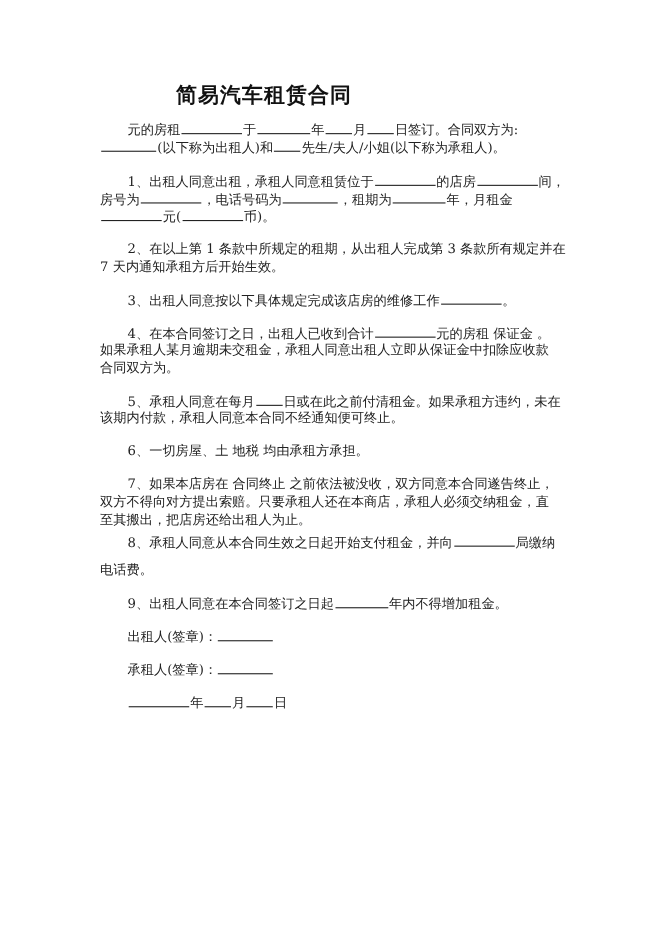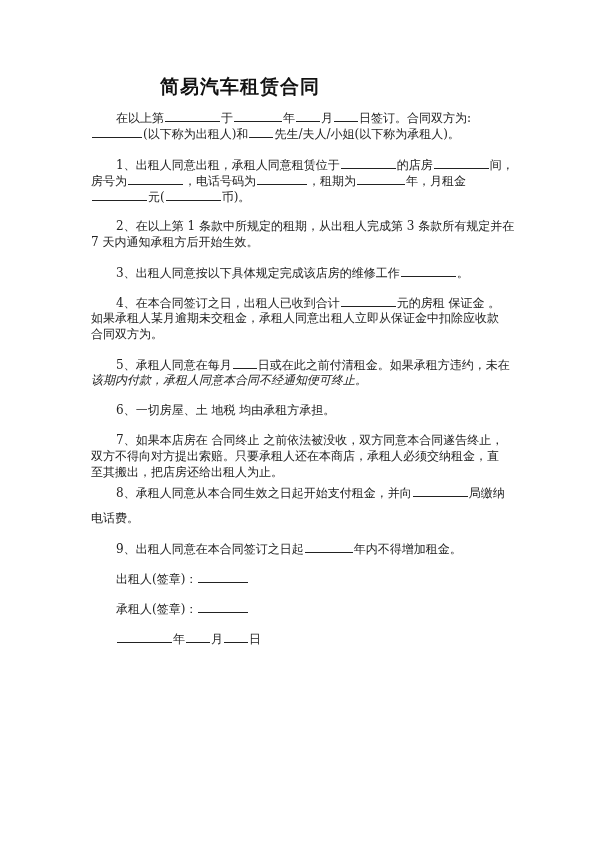--- a/index.html
+++ b/index.html
@@ -11,21 +11,21 @@
   .ind { left:116px; }
   .blank { display:inline-block; border-bottom:1px solid #222; height:11px; vertical-align:baseline; margin:0 1px; }
   .w55 { width:55px; } .w50 { width:50px; } .w24 { width:24px; } .w48{width:48px;}
 </style>
 </head>
 <body>
 
 <div class="title">简易汽车租赁合同</div>
 
 <div class="line ind" style="top:110px;">
-  <span>在以上第</span><span class="blank w55"></span><span>于</span><span class="blank w48"></span><span>年</span><span class="blank w24"></span><span>月</span><span class="blank w24"></span><span>日签订。合同双方为:</span>
+  <span>元的房租</span><span class="blank w55"></span><span>于</span><span class="blank w48"></span><span>年</span><span class="blank w24"></span><span>月</span><span class="blank w24"></span><span>日签订。合同双方为:</span>
 </div>
 <div class="line" style="top:126px;">
   <span class="blank w50"></span><span>(以下称为出租人)和</span><span class="blank w24"></span><span>先生/夫人/小姐(以下称为承租人)。</span>
 </div>
 
 <div class="line ind" style="top:157px;">
   <span>1、出租人同意出租，承租人同意租赁位于</span><span class="blank w55"></span><span>的店房</span><span class="blank w55"></span><span>间，</span>
 </div>
 <div class="line" style="top:173px;">
   <span>房号为</span><span class="blank w55"></span><span>，电话号码为</span><span class="blank w50"></span><span>，租期为</span><span class="blank w48"></span><span>年，月租金</span>
@@ -43,21 +43,21 @@
 
 <div class="line ind" style="top:295px;">
   <span>4、在本合同签订之日，出租人已收到合计</span><span class="blank w55"></span><span>元的房租 保证金 。</span>
 </div>
 <div class="line" style="top:312px;font-family:Liberation Mono, monospace;">如果承租人某月逾期未交租金，承租人同意出租人立即从保证金中扣除应收款</div>
 <div class="line" style="top:327px;">合同双方为。</div>
 
 <div class="line ind" style="top:357px;">
   <span>5、承租人同意在每月</span><span class="blank w24"></span><span>日或在此之前付清租金。如果承租方违约，未在</span>
 </div>
-<div class="line" style="top:373px;font-style:italic;">该期内付款，承租人同意本合同不经通知便可终止。</div>
+<div class="line" style="top:373px;">该期内付款，承租人同意本合同不经通知便可终止。</div>
 
 <div class="line ind" style="top:403px;">6、一切房屋、土 地税 均由承租方承担。</div>
 
 <div class="line ind" style="top:433px;">7、如果本店房在 合同终止 之前依法被没收，双方同意本合同遂告终止，</div>
 <div class="line" style="top:449px;">双方不得向对方提出索赔。只要承租人还在本商店，承租人必须交纳租金，直</div>
 <div class="line" style="top:465px;">至其搬出，把店房还给出租人为止。</div>
 
 <div class="line ind" style="top:485px;">
   <span>8、承租人同意从本合同生效之日起开始支付租金，并向</span><span class="blank w55"></span><span>局缴纳</span>
 </div>

